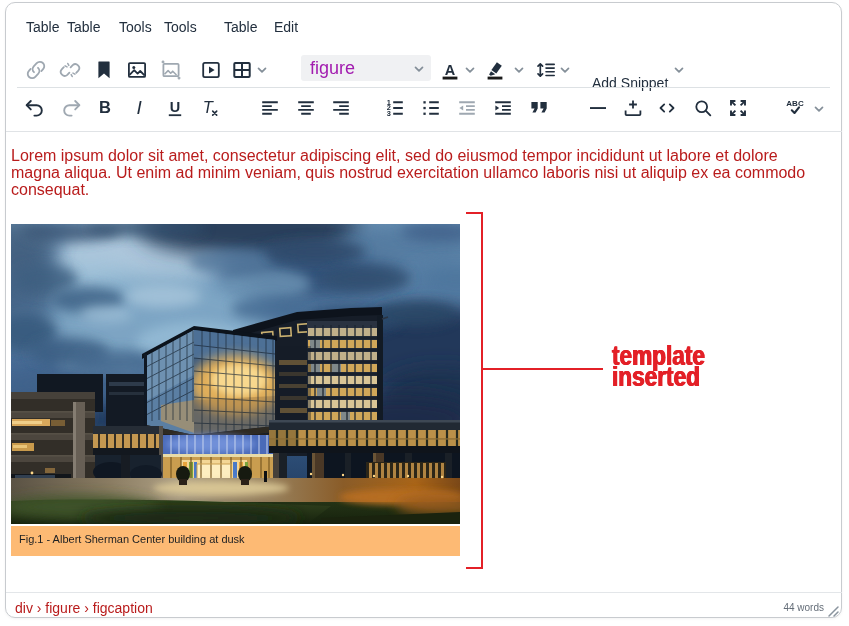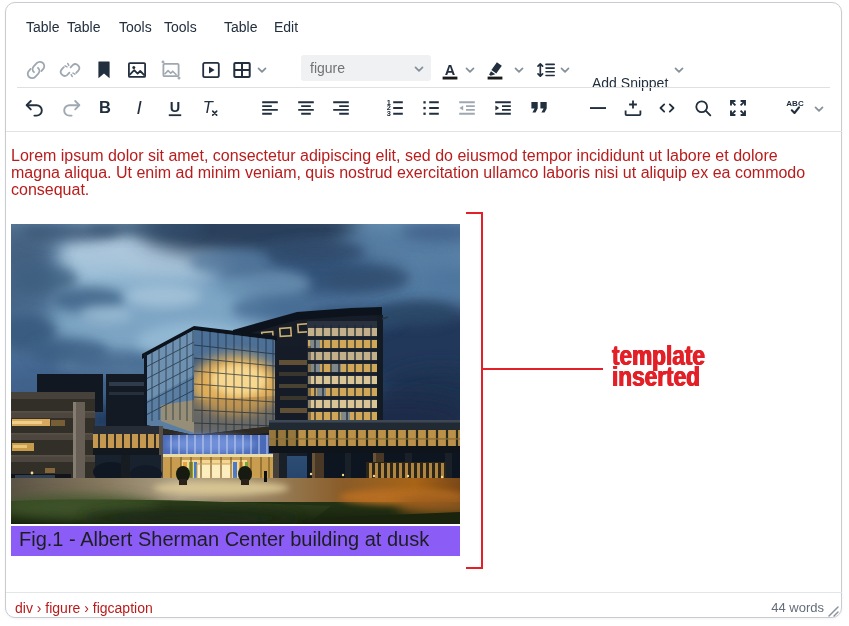--- a/index.html
+++ b/index.html
@@ -10,31 +10,31 @@
   .abs{position:absolute;}
   .mitem{position:absolute;top:20px;font-size:14px;line-height:14px;color:#222f3e;}
   .ic{position:absolute;width:24px;height:24px;margin-left:-12px;margin-top:-12px;}
   .dark{color:#222f3e;}
   .dis{color:#9fa8b1;}
   .chev{color:#848f99;}
   .divider{position:absolute;background:#dde1e4;height:1px;}
   .hdrline{position:absolute;left:6px;top:131px;width:836px;height:1px;background:#e0e3e6;}
   .selbox{position:absolute;left:301px;top:55px;width:130px;height:26px;background:#f0f1f3;
           border-radius:3px;}
-  .seltext{position:absolute;left:310px;top:60.5px;font-size:14px;line-height:14px;color:#737373;}
+  .seltext{position:absolute;left:310px;top:60.5px;font-size:18px;line-height:14px;color:#a21caf;}
   .addsnip{position:absolute;left:592px;top:59.5px;font-size:14px;line-height:14px;color:#222f3e;margin-top:16px;}
   .para{position:absolute;left:11px;top:146.5px;font-size:16px;line-height:17.3px;color:#b91c1c;width:835px;}
   .figimg{position:absolute;left:11px;top:224px;width:449px;height:300px;}
-  .figcap{position:absolute;left:11px;top:526px;width:433px;height:25.5px;background:#8b5cf6;
-          padding:4.5px 8px 0;font-size:20px;line-height:17.3px;color:#1c1f22;}
+  .figcap{position:absolute;left:11px;top:526px;width:433px;height:25.5px;background:#fdba74;
+          padding:4.5px 8px 0;font-size:11px;line-height:17.3px;color:#1c1f22;}
   .red{background:#e32027;position:absolute;}
   .redtext{position:absolute;left:612px;top:346px;font-size:27px;font-weight:bold;
            line-height:21.3px;color:#e32027;transform:scaleX(.837);transform-origin:0 0;text-shadow:.7px 0 0 #e32027,-.7px 0 0 #e32027;}
   .status{position:absolute;left:15px;top:601px;font-size:14px;line-height:14px;color:#b91c1c;}
-  .words{position:absolute;right:25px;top:601px;font-size:13px;line-height:14px;color:#646d78;}
+  .words{position:absolute;right:25px;top:601px;font-size:10px;line-height:14px;color:#646d78;}
   svg text{font-family:"Liberation Sans",sans-serif;}
 </style>
 </head>
 <body>
 <div class="frame"></div>
 
 <div class="mitem" style="left:26px">Table</div>
 <div class="mitem" style="left:67px">Table</div>
 <div class="mitem" style="left:119px">Tools</div>
 <div class="mitem" style="left:164px">Tools</div>

